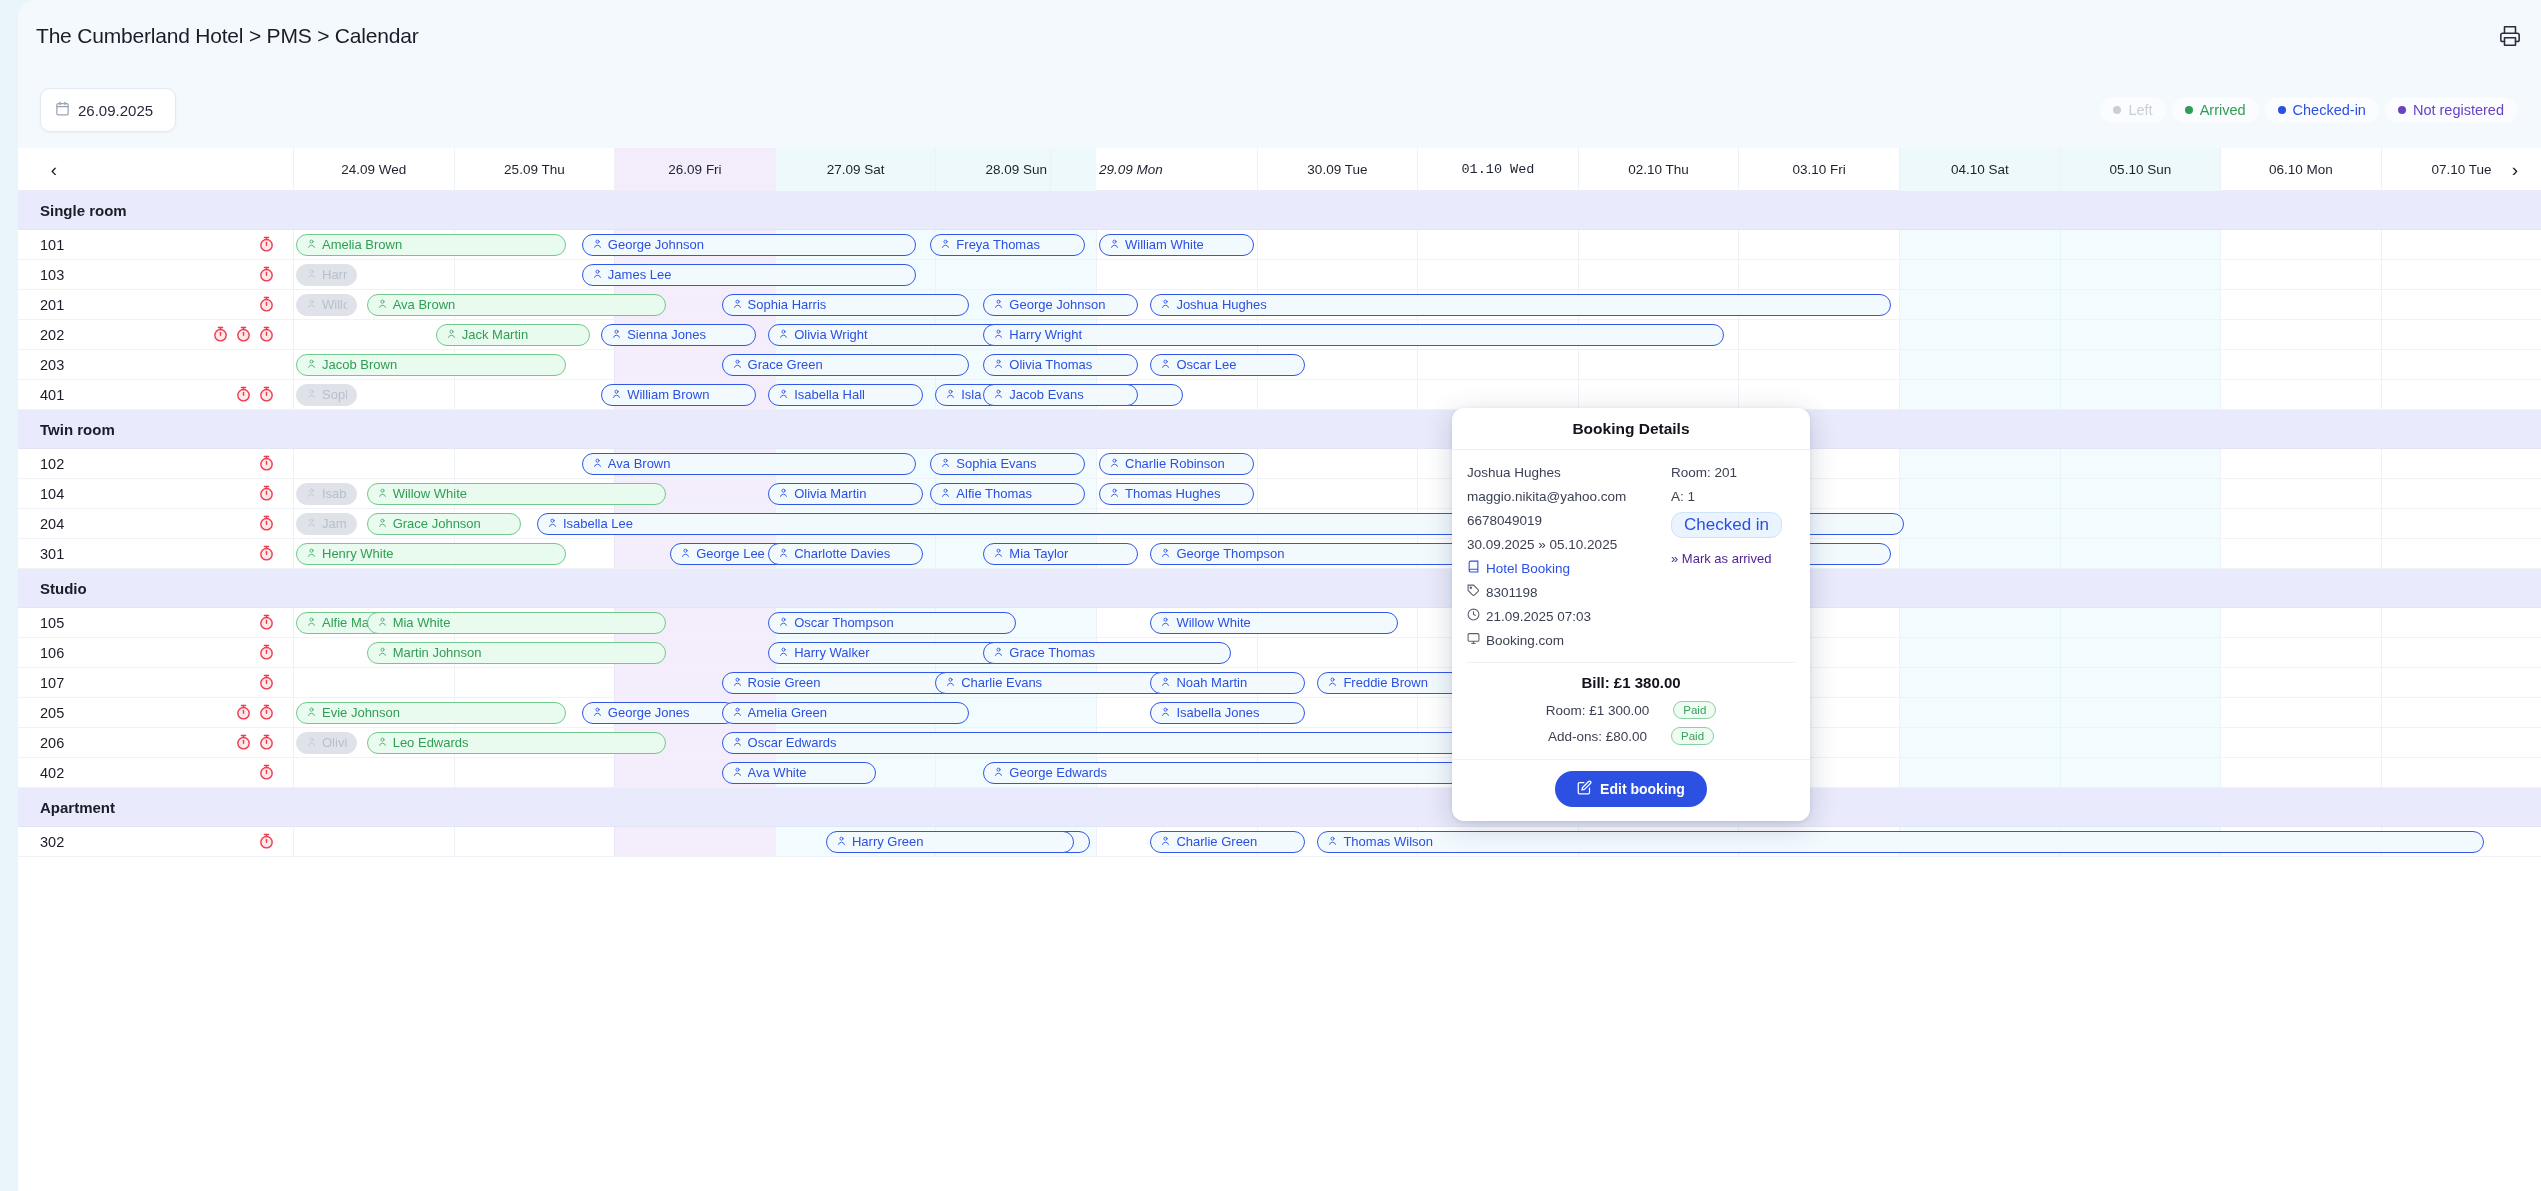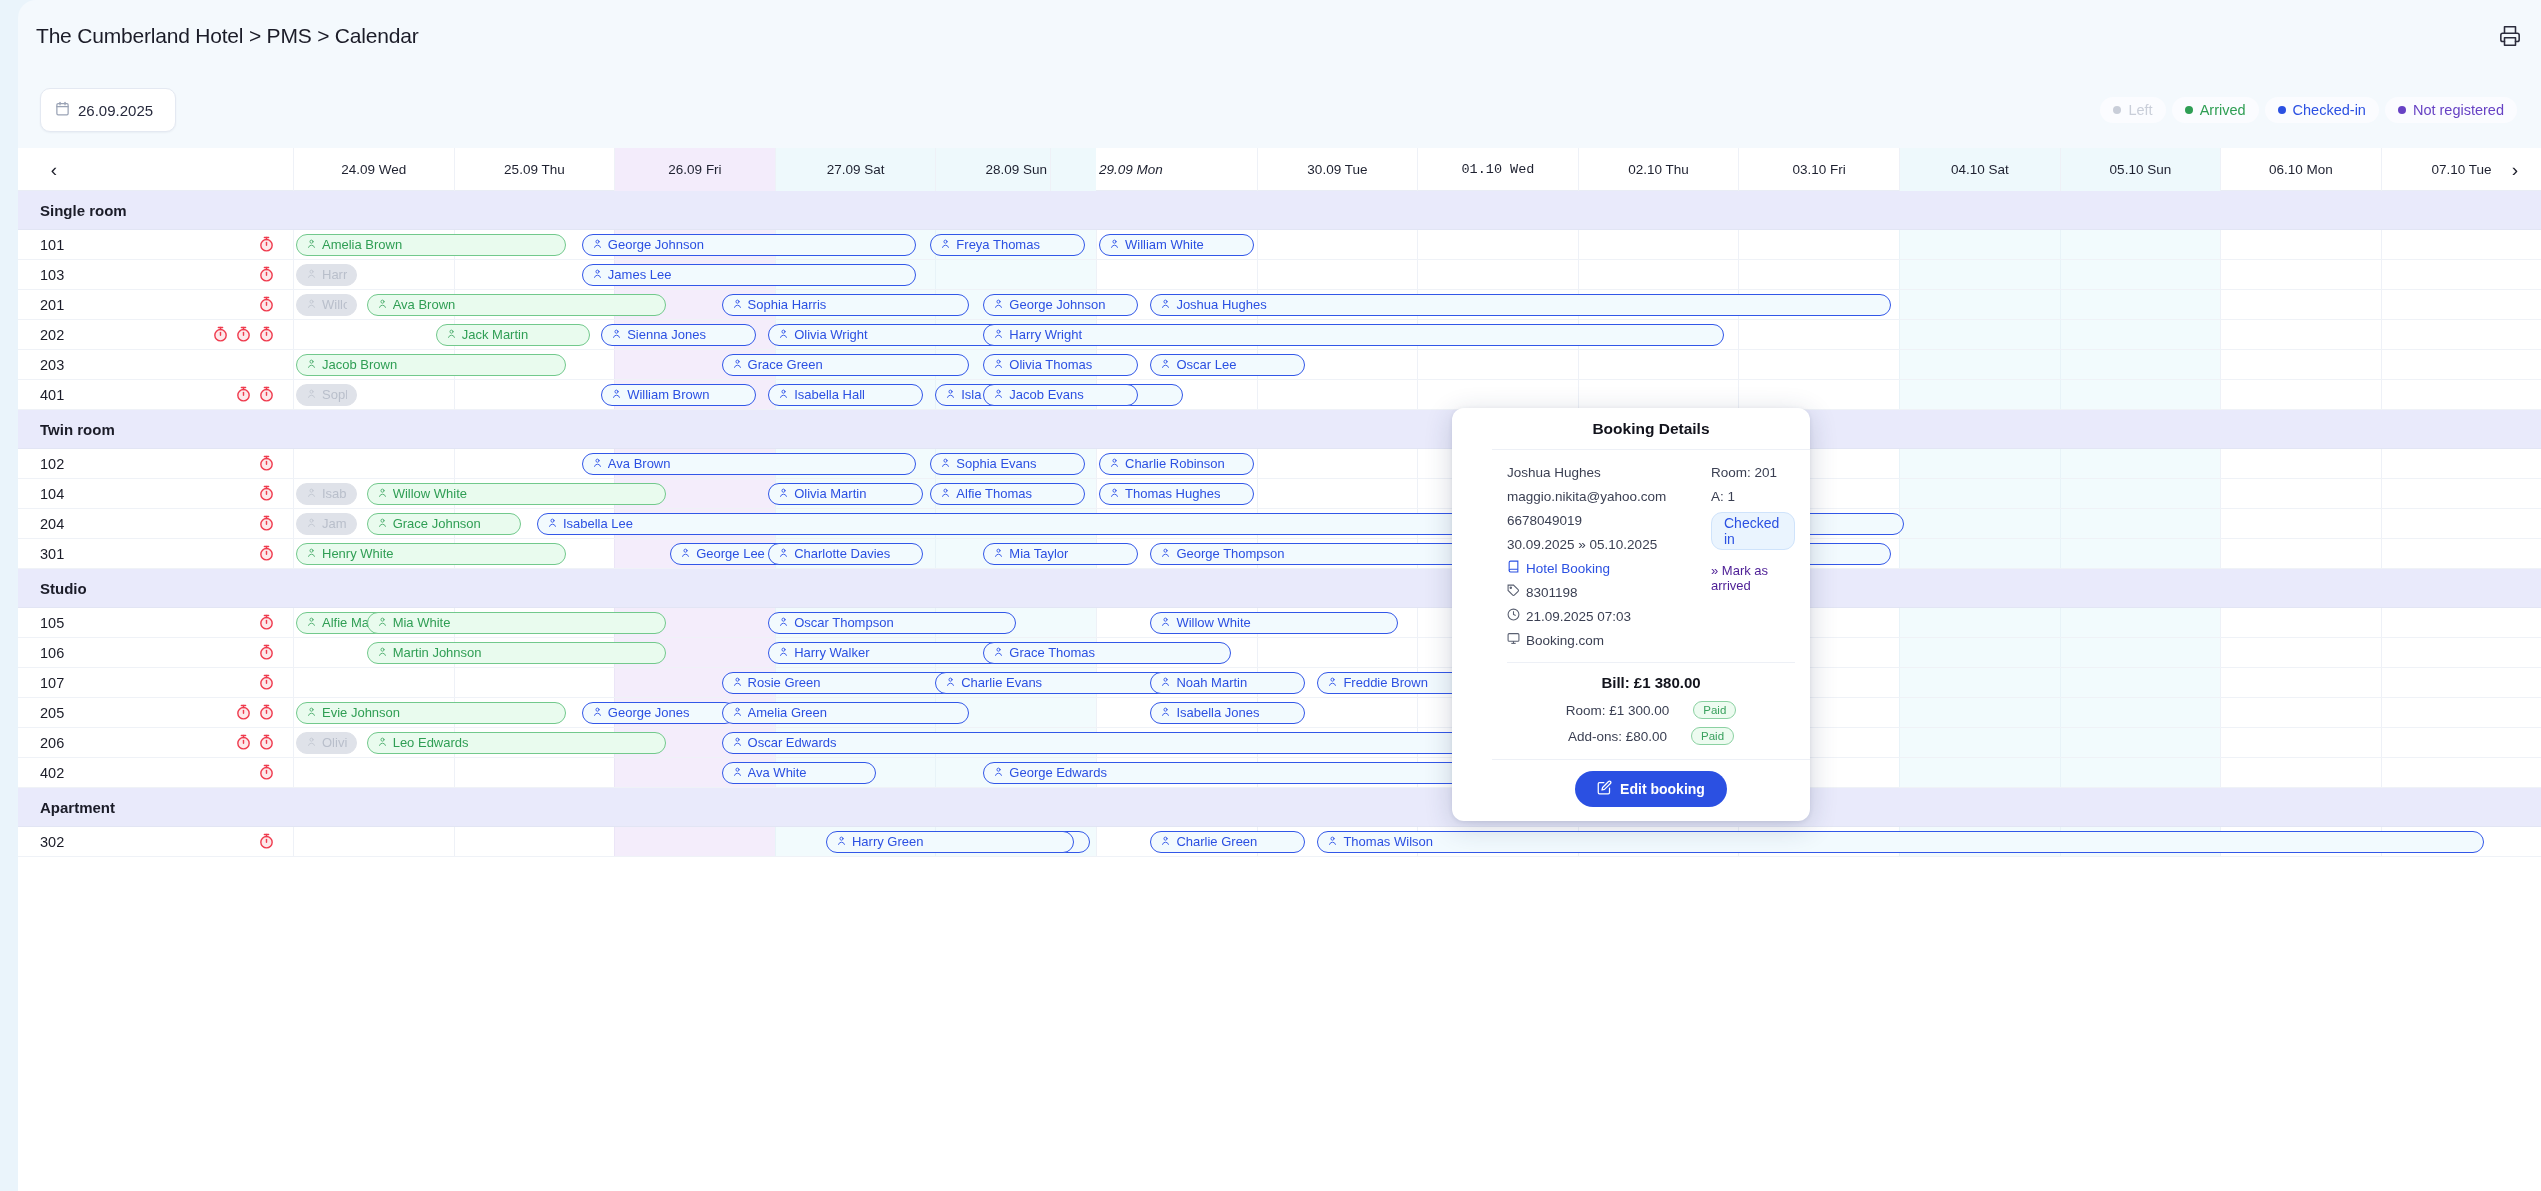--- a/index.html
+++ b/index.html
@@ -115,37 +115,37 @@
   .chip .nm{ overflow:hidden; text-overflow:clip; }
   .chip.arrived{ background:#e9fbee; border:1px solid #72c98c; color:#2f9e54; }
   .chip.checkedin{ background:#f2fafe; border:1px solid #3257e8; color:#2b50e2; }
   .chip.left{ background:#dfe2e9; border:1px solid #dfe2e9; color:#b9bfcb; }
   .chip svg{ flex:none; }
   
   .popup{
     position:absolute; left:1452px; top:408px; width:358px;
     background:#fff; border-radius:12px;
     box-shadow:0 6px 28px rgba(36,52,92,.20), 0 1px 4px rgba(36,52,92,.10);
-    z-index:40; overflow:hidden;padding-left:40px;
+    z-index:40; overflow:hidden;
   }
   .pophdr{
     text-align:center; font-size:15.5px; font-weight:bold; color:#12131c;
     padding:12px 0 11px; border-bottom:1px solid #edf0f6;
   }
   .popbody{ padding:11px 15px 10px; }
   .poprow{ display:flex; }
   .popleft{ width:200px; }
   .popright{ flex:1; padding-left:4px; }
   .pl{ font-size:13.5px; color:#3a3f52; line-height:24px; white-space:nowrap; display:flex; align-items:center; gap:6px;}
   .pl.link{ color:#2b50e2; cursor:pointer; }
   .pr{ font-size:13.5px; color:#3a3f52; line-height:24px; }
   .badge-ci{
     display:inline-flex;align-items:center;justify-content:center;
     background:#eaf4fe; border:1px solid #cfe3fb; color:#2b50e2;
-    border-radius:11px; font-size:14px; padding:2px 12px; margin-top:3px;
+    border-radius:11px; font-size:17px; padding:2px 12px; margin-top:3px;
   }
   .markarr{ font-size:13px; color:#4c1d95; margin-top:13px; cursor:pointer; display:block;}
   .popdiv{ border-top:1px solid #edf0f6; margin:9px 0 0; }
   .bill{ text-align:center; font-size:15px; font-weight:bold; color:#12131c; padding:11px 0 6px;}
   .billline{ display:flex; align-items:center; justify-content:center; gap:24px; padding:4px 0; font-size:13.5px; color:#3a3f52;}
   .paid{
     background:#edfbf0; border:1px solid #8bd1a2; color:#3aa15e;
     border-radius:10px; font-size:11.5px; padding:2px 9px;
   }
   .popfoot{ border-top:1px solid #edf0f6; padding:11px 0 14px; text-align:center; }

